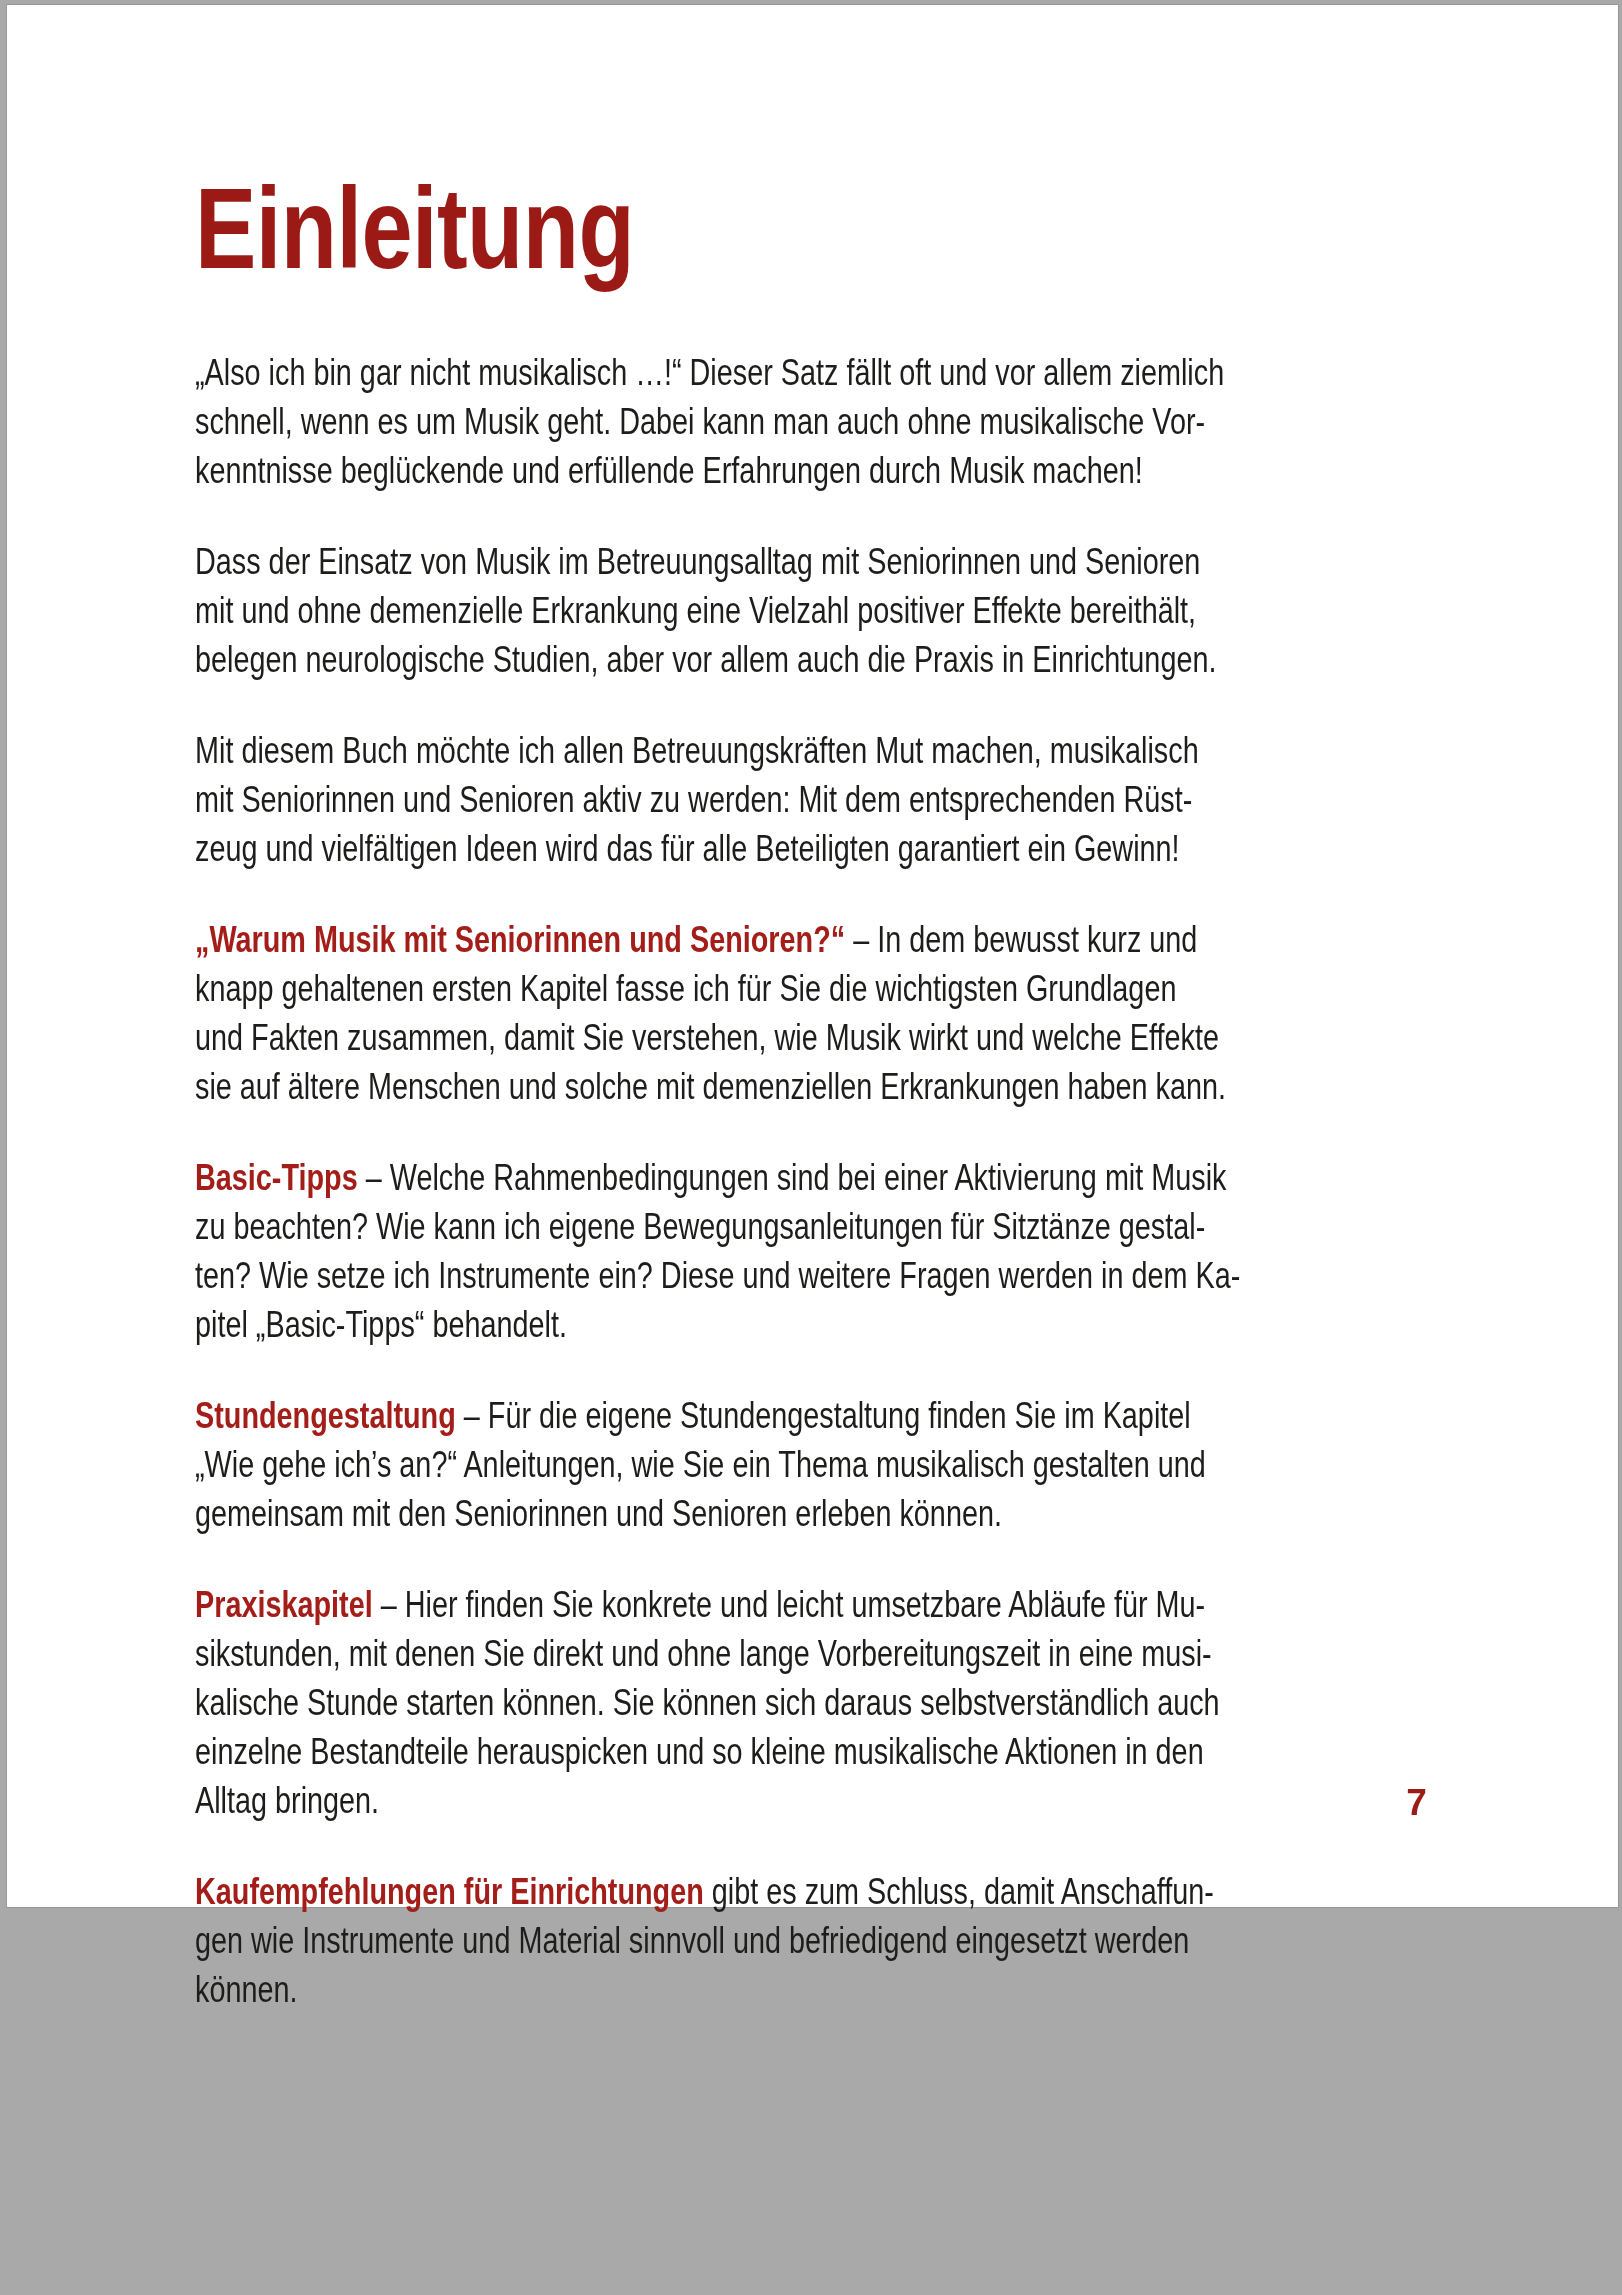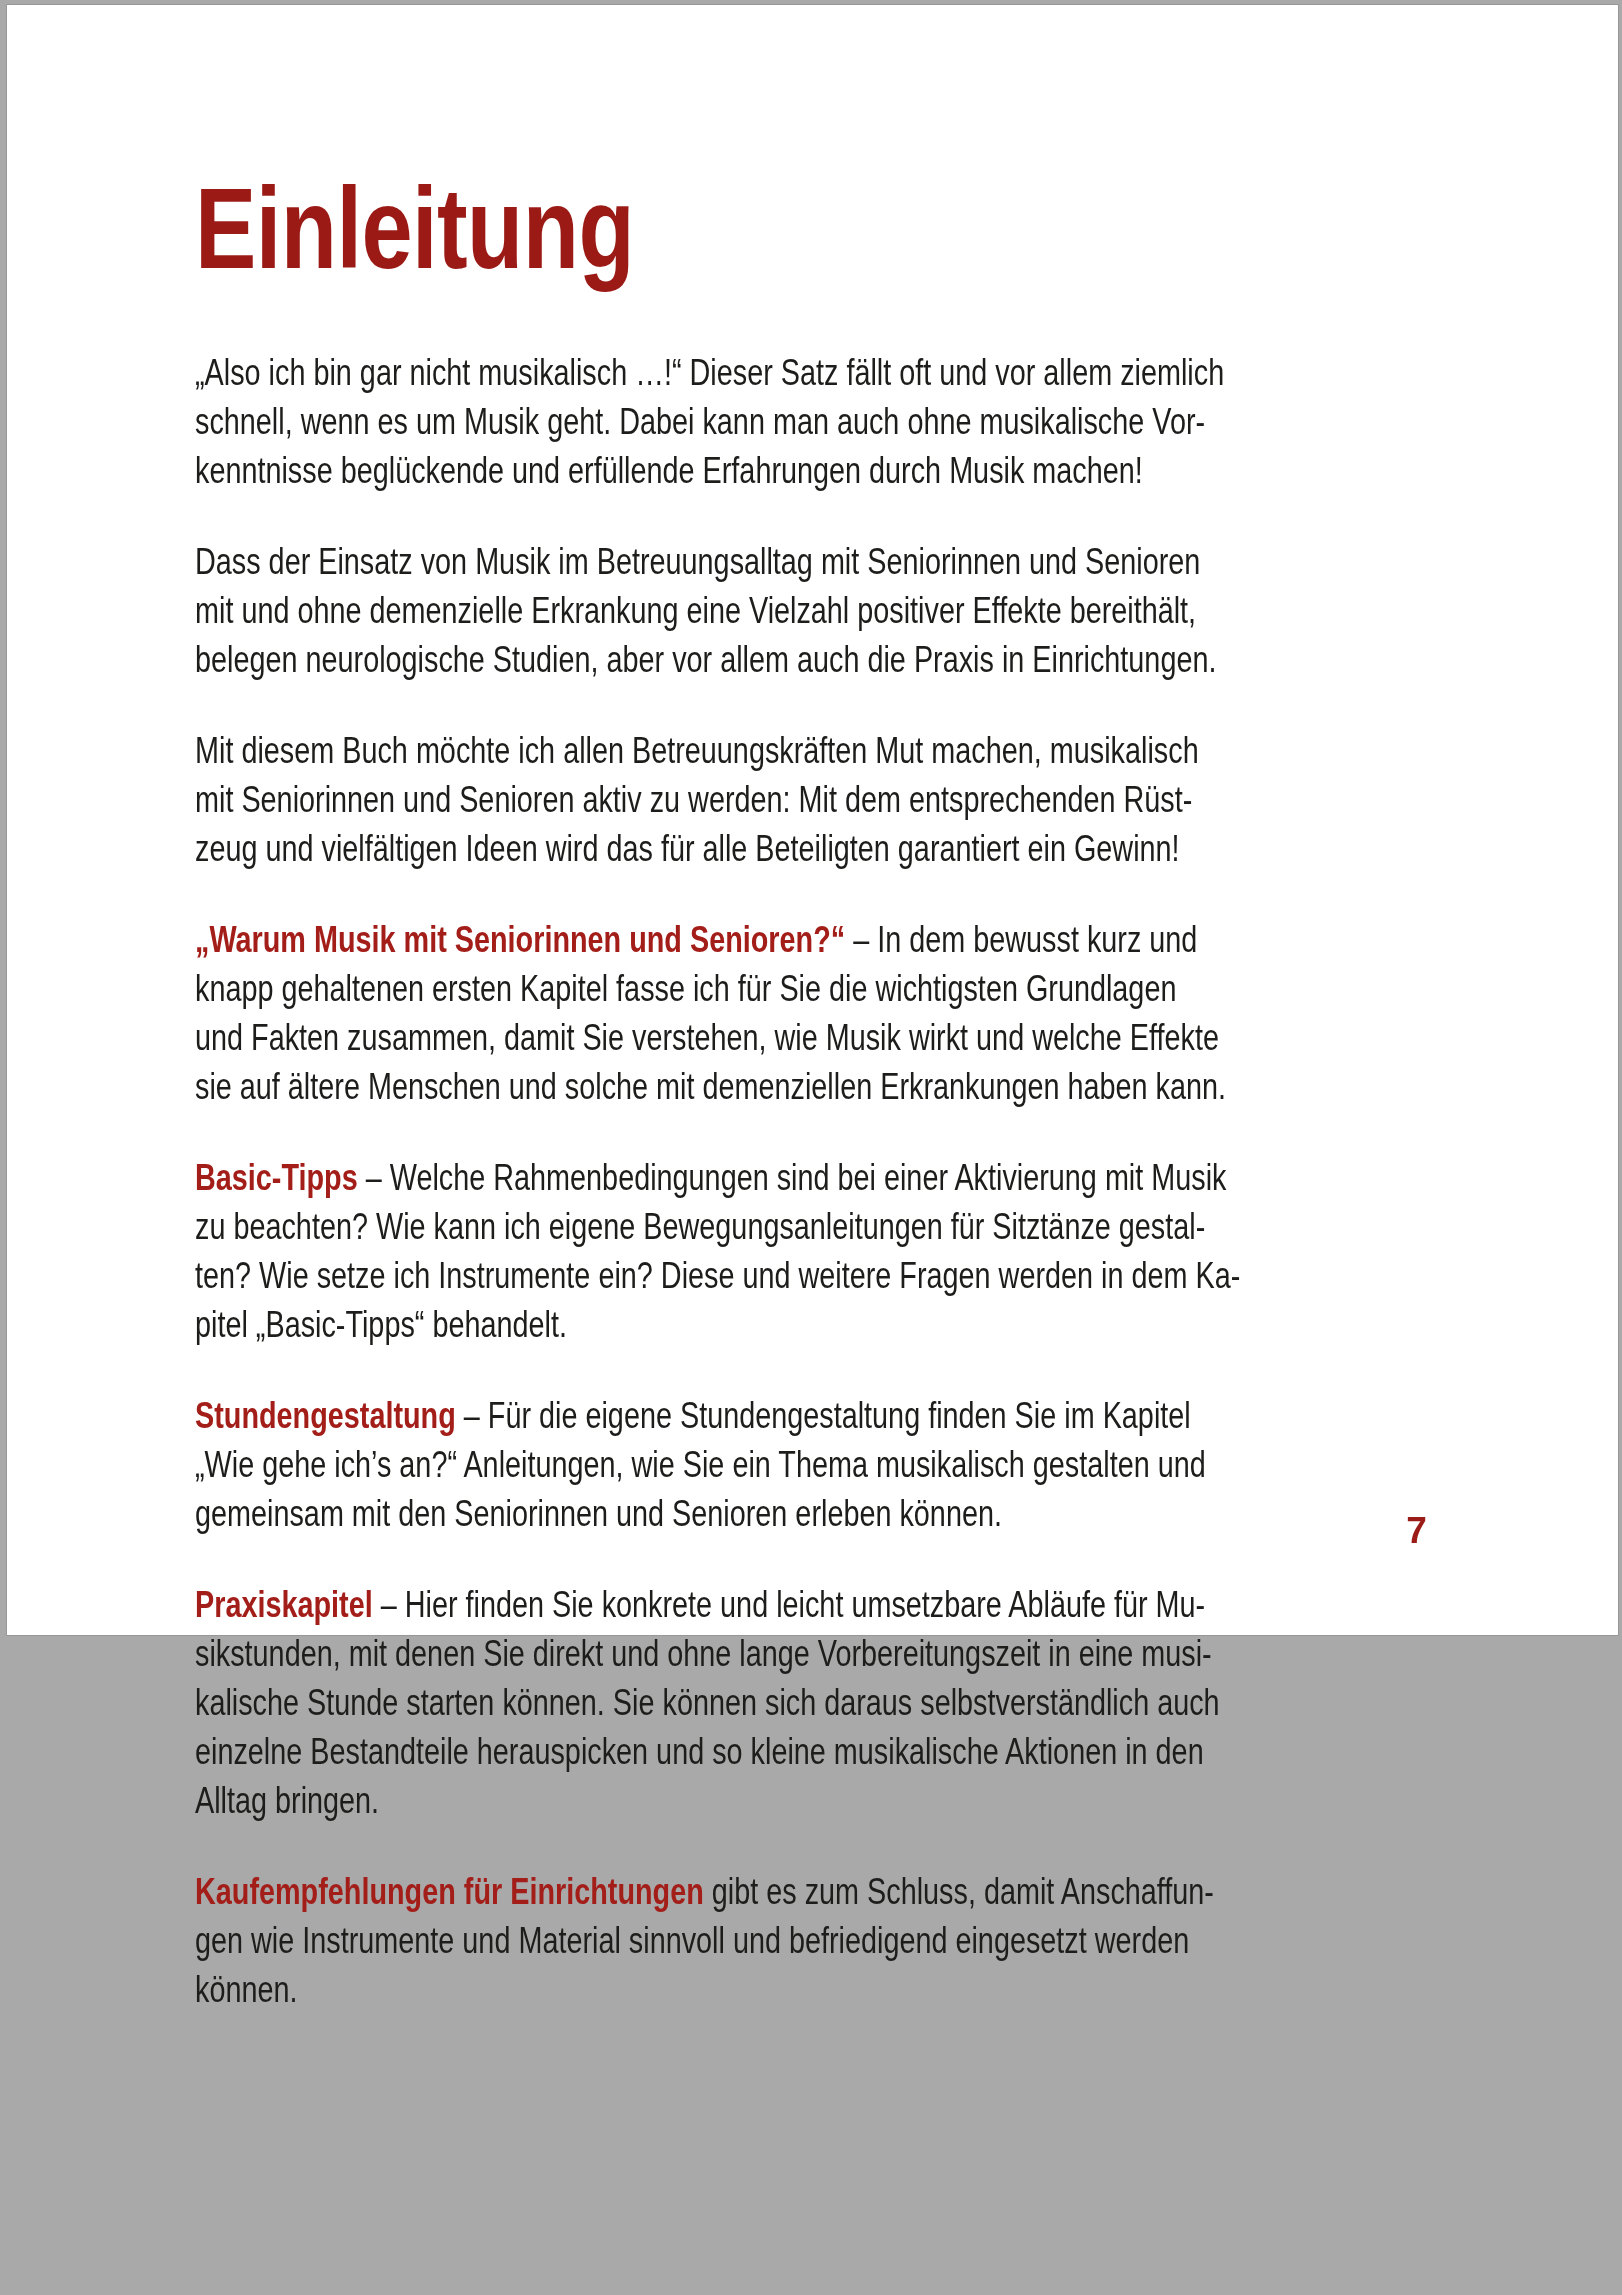--- a/index.html
+++ b/index.html
@@ -15,21 +15,21 @@
     position: absolute;
     left: 0; top: 0;
     width: 1623px; height: 2295px;
     background: var(--frame, #a9a9a9);
   }
   .page {
     position: absolute;
     left: 6.8px;
     top: 5.4px;
     width: 1611px;
-    height: 1630px;
+    height: 1902px;
     background: var(--paper, #ffffff);
     box-shadow: 0 0 0 0.7px rgba(0,0,0,0.15);
   }
   
   .content {
     position: absolute;
     left: 188px;
     top: 0;
     width: 1555px;
     transform: scaleX(0.8);

